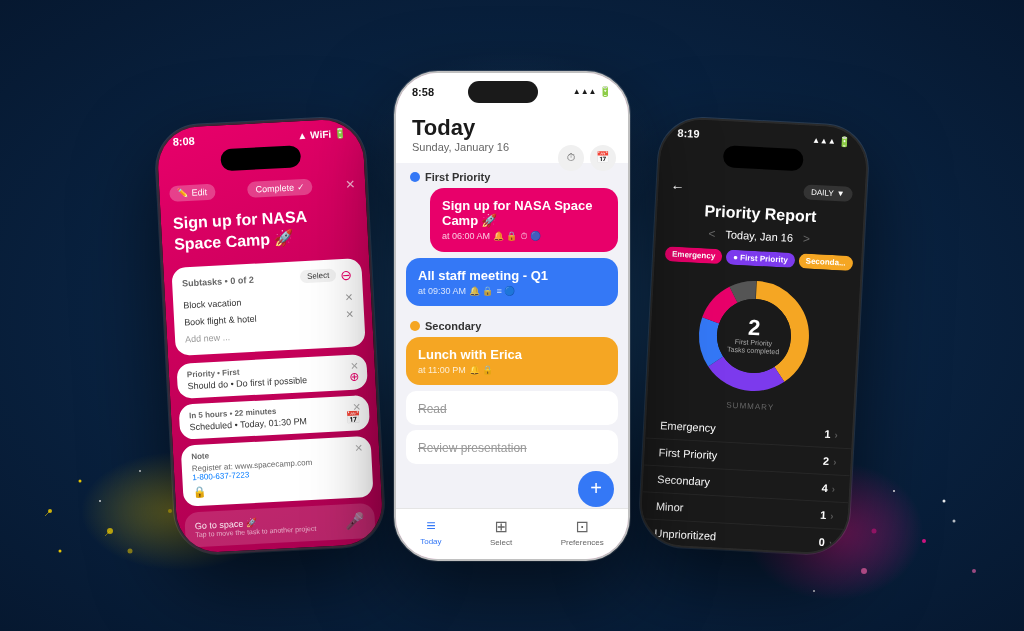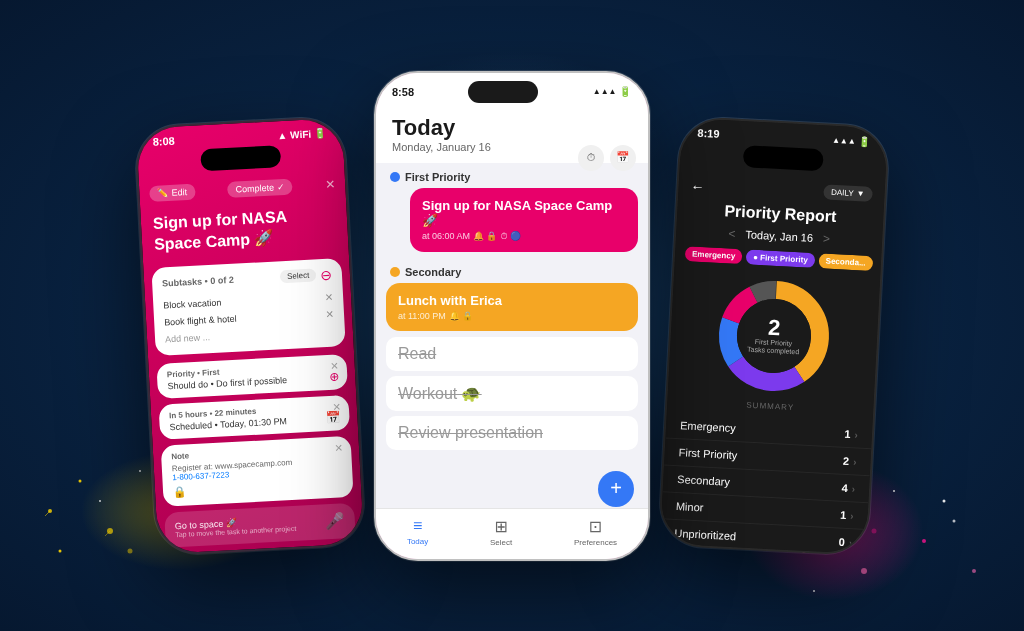--- a/index.html
+++ b/index.html
@@ -65,21 +65,21 @@
 
     .phone-left {
       width: 210px;
       height: 430px;
       background: #1a0a1a;
       border: 2px solid #3a2a3a;
       transform: rotate(-3deg) translateY(20px);
     }
 
     .phone-center {
-      width: 276px;
+      width: 236px;
       height: 490px;
       background: #f9a8d4;
       border: 2px solid #c0c0c0;
       z-index: 2;
     }
 
     .phone-right {
       width: 210px;
       height: 430px;
       background: #1a1a1a;
@@ -406,21 +406,21 @@
     }
 
     .completed-item {
       margin: 0 10px 5px;
       padding: 8px 12px;
       background: white;
       border-radius: 10px;
     }
 
     .completed-text {
-      font-size: 16px;
+      font-size: 12px;
       color: #999;
       text-decoration: line-through;
     }
 
     .fab {
       width: 36px;
       height: 36px;
       background: #3478f6;
       border-radius: 50%;
       display: flex;
@@ -729,21 +729,21 @@
         <span class="status-time">8:58</span>
         <div style="width:70px;height:22px;background:#1a1a1a;border-radius:15px;margin:0 auto;"></div>
         <div class="status-icons" style="color:#1a1a1a;">
           <span style="font-size:8px;">▲▲▲</span>
           <span>🔋</span>
         </div>
       </div>
 
       <div class="center-header" style="position:relative;">
         <div class="today-title">Today</div>
-        <div class="today-date">Monday, January 16</div>
+        <div class="today-date">Sunday, January 16</div>
         <div class="header-icons">
           <div class="header-icon-btn">⏱</div>
           <div class="header-icon-btn">📅</div>
         </div>
       </div>
 
       <div class="section-label">
         <div class="section-dot" style="background:#3478f6;"></div>
         <span>First Priority</span>
       </div>
@@ -752,42 +752,46 @@
 
         <div class="task-card task-card-pink">
           <div class="task-card-title">Sign up for NASA Space Camp 🚀</div>
           <div class="task-card-time">
             <span>at 06:00 AM</span>
             <span>🔔 🔒 ⏱ 🔵</span>
           </div>
         </div>
       </div>
 
+      <div class="task-card task-card-blue" style="margin-top:0;">
+        <div class="task-card-title">All staff meeting - Q1</div>
+        <div class="task-card-time">
+          <span>at 09:30 AM</span>
+          <span>🔔 🔒 ≡ 🔵</span>
+        </div>
+      </div>
 
       <div class="section-label">
         <div class="section-dot" style="background:#f5a623;"></div>
         <span>Secondary</span>
       </div>
 
       <div class="task-card task-card-orange">
         <div class="task-card-title">Lunch with Erica</div>
         <div class="task-card-time">
           <span>at 11:00 PM</span>
           <span>🔔 🔒</span>
         </div>
       </div>
 
 
       <div class="completed-item">
         <span class="completed-text">Read</span>
       </div>
       <div class="completed-item">
-        <span class="completed-text">Workout 🐢</span>
-      </div>
-      <div class="completed-item">
         <span class="completed-text">Review presentation</span>
       </div>
 
       <div class="fab">+</div>
 
       <div class="tab-bar">
         <div class="tab-item">
           <span class="tab-icon tab-icon-active">≡</span>
           <span class="tab-label tab-label-active">Today</span>
         </div>

